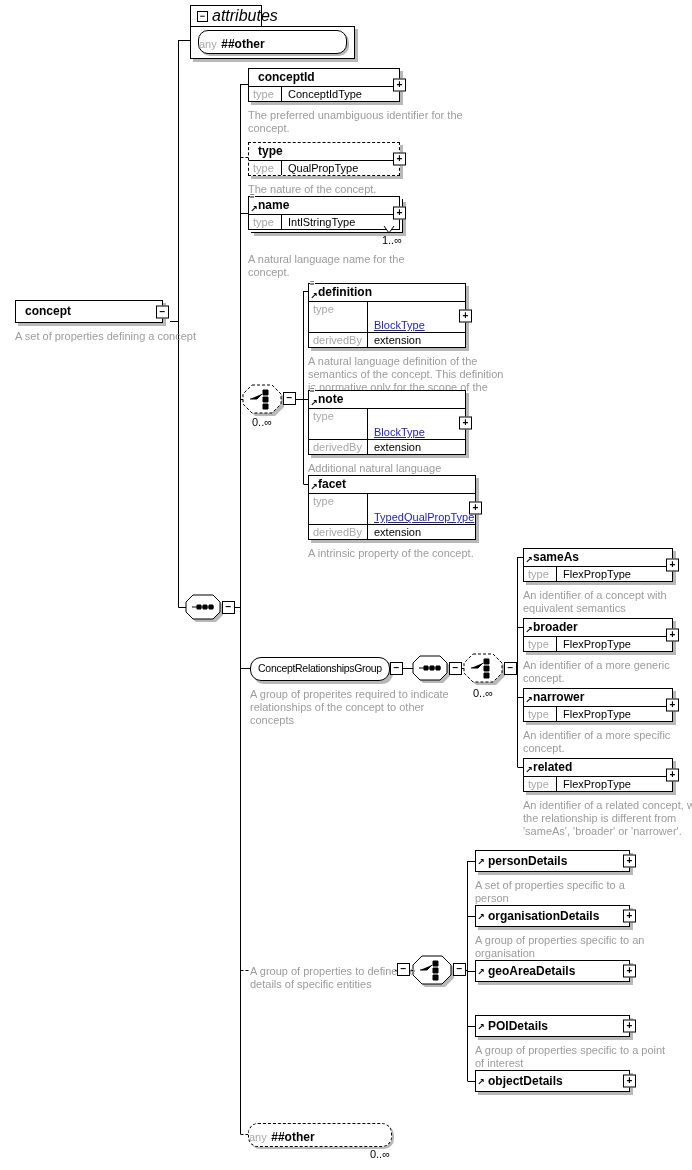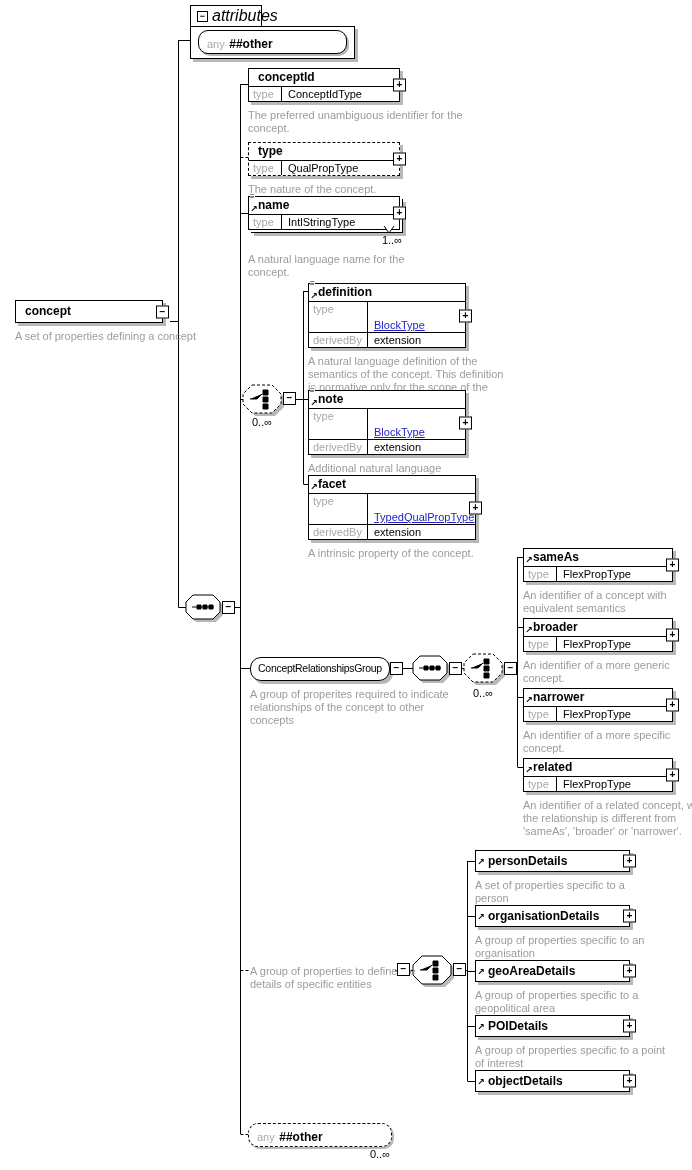--- a/index.html
+++ b/index.html
@@ -21,21 +21,21 @@
       font-weight:bold;font-size:10px;line-height:10px;text-align:center;}
   .pm.att{right:-7px;top:50%;transform:translateY(-50%);}
   .pm.abs{position:absolute;}
   .ic-anno{position:absolute;left:1px;top:-4px;font-size:8px;line-height:8px;background:#fff;color:#000;}
   .ic-ref{position:absolute;left:1px;top:8px;font-size:9px;line-height:8px;color:#000;font-weight:bold;}
   .ic-ref.solo{top:7px;}
   .gbox{position:relative;background:#fff;border:1px solid #000;border-radius:11px;box-shadow:3px 3px 0 #b8b8b8;
         font-size:10.5px;letter-spacing:-0.3px;line-height:13px;padding:4px 4px;text-align:center;white-space:nowrap;box-sizing:border-box;}
   .gbox.dashed{border-style:dashed;}
   .anybox{position:relative;background:#fff;border:1px solid #000;border-radius:10px;box-shadow:2px 2px 0 #b8b8b8;
-          padding:3px 8px;white-space:nowrap;box-sizing:border-box;}
+          padding:3px 0;white-space:nowrap;box-sizing:border-box;}
   .anybox.dashed{border-style:dashed;}
   .anyprefix{color:#a8a8a8;font-size:11px;}
   .anyname{font-weight:bold;font-size:12px;}
   .occ{position:absolute;font-size:11px;color:#000;}
   .tabbox{position:absolute;background:#fff;border:1px solid #000;display:flex;align-items:center;gap:4px;
           padding:2px 6px;box-sizing:border-box;}
   .tablabel{font-style:italic;font-size:16px;}
   .tabminus{width:11px;height:11px;border:1px solid #000;box-sizing:border-box;font-size:9px;line-height:8px;
             text-align:center;font-weight:bold;flex:0 0 auto;}
   .frame{position:absolute;border:1px solid #000;background:#fff;box-shadow:3px 3px 0 #b8b8b8;box-sizing:border-box;}
@@ -305,21 +305,20 @@
   </div>
 
   <div class="node" style="left:475px;top:960px;width:155px;">
     <div class="ebox" style="height:22px;">
       <div class="etitle" style="padding-top:4px;padding-left:12px;">
         <span class="ic-ref solo">↗</span>
         <span>geoAreaDetails</span>
       </div>
       <div class="pm att">+</div>
     </div>
-    <div class="anno" style="width:198px;">A group of properties specific to a geopolitical area</div>
   </div>
 
   <div class="node" style="left:475px;top:1015px;width:155px;">
     <div class="ebox" style="height:22px;">
       <div class="etitle" style="padding-top:4px;padding-left:12px;">
         <span class="ic-ref solo">↗</span>
         <span>POIDetails</span>
       </div>
       <div class="pm att">+</div>
     </div>

